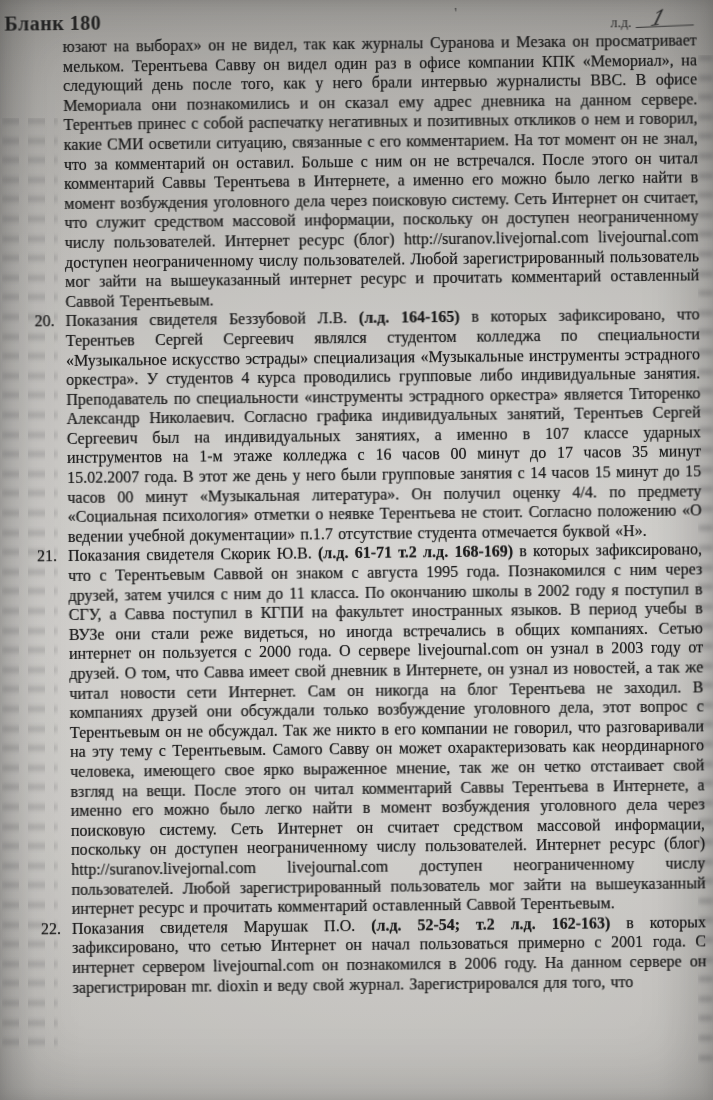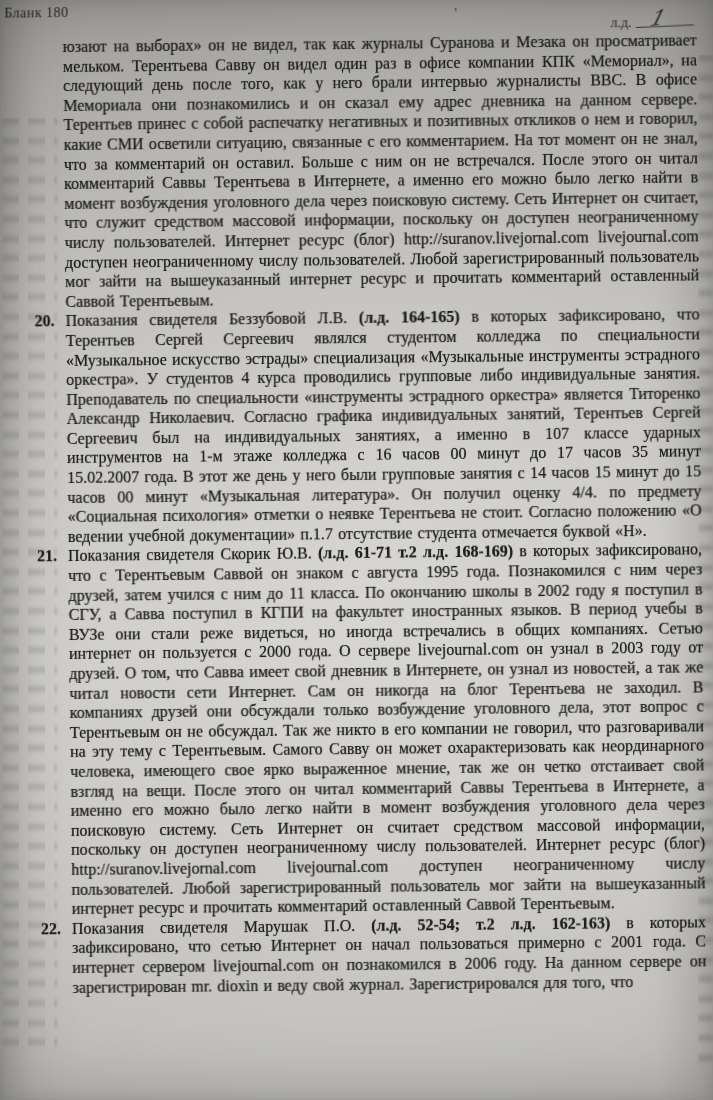--- a/index.html
+++ b/index.html
@@ -30,22 +30,22 @@
   .bleed-left{left:2px;top:118px;width:56px;height:940px;}
   .bleed-right{right:0;top:55px;width:15px;height:1010px;opacity:0.38;}
   .content{
     position:absolute;inset:0;
     transform:rotate(-0.6deg);
     transform-origin:50% 50%;
     color:#1d1d1d;
     filter:blur(0.3px);
   }
   .hdr-left{
-    position:absolute;left:10px;top:2px;
-    font-size:14px;font-weight:400;letter-spacing:0.5px;color:#262626;
+    position:absolute;left:10px;top:9px;
+    font-size:20px;font-weight:700;letter-spacing:0.5px;color:#262626;
   }
   .hdr-right{
     position:absolute;right:14px;top:14px;
     font-size:14px;color:#2c2c2c;white-space:nowrap;
   }
   .ld-line{
     display:inline-block;position:relative;
     width:58px;height:15px;margin-left:4px;
     border-bottom:1.6px solid #3b3b3b;
     transform:rotate(-2deg);vertical-align:baseline;
@@ -61,21 +61,21 @@
     font-size:15px;color:#4a4a4a;
   }
   .doc-body{
     position:absolute;left:68px;top:34px;width:634px;
     font-size:16px;line-height:19.6px;
     text-align:justify;
     word-spacing:1.2px;
     text-shadow:0 0 0.7px rgba(25,25,25,0.65);
   }
   .para{position:relative;margin:0;}
-  .num{position:absolute;left:-31px;font-weight:700;}
+  .num{position:absolute;left:-31px;font-weight:400;}
   .seg.bold{font-weight:700;}
 </style>
 </head>
 <body>
 
 <div class="photo">
   <div class="bleed bleed-left"></div>
   <div class="bleed bleed-right"></div>
 
   <div class="content">

